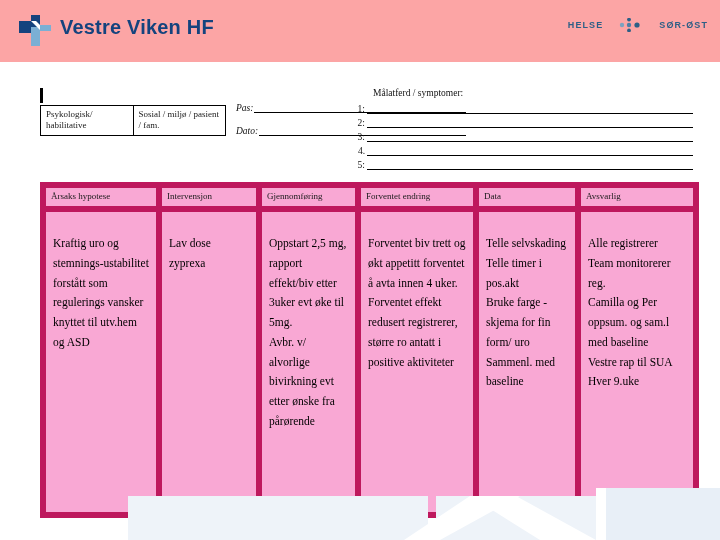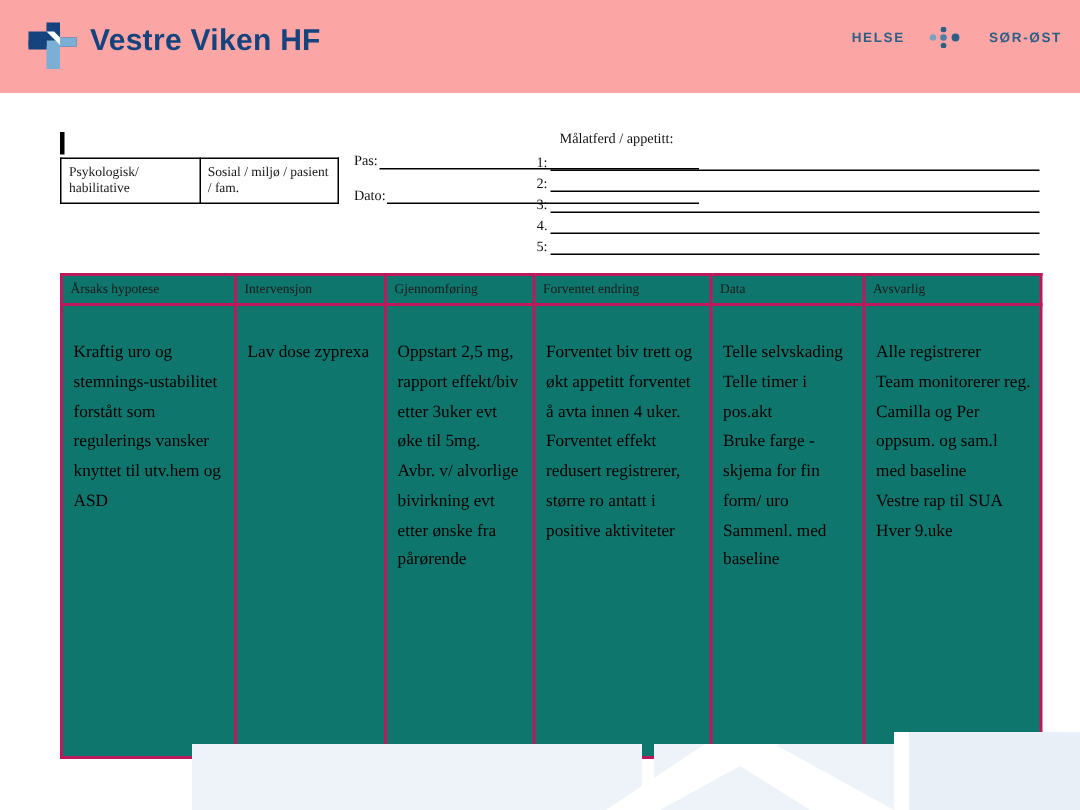--- a/index.html
+++ b/index.html
@@ -102,21 +102,21 @@
     width: 230px;
     font-family: "Liberation Serif", serif;
     font-size: 9.5px;
     color: #111;
   }
   .ident-row {
     display: flex;
     align-items: flex-end;
     margin-bottom: 13px;
   }
-  .ident-label { white-space: nowrap; }
+  .ident-label { white-space: nowrap; font-style: italic; }
   .ident-rule {
     flex: 1;
     border-bottom: 1px solid #000;
     height: 9px;
     margin-left: 1px;
   }
 
   
   #goal-block {
     position: absolute;
@@ -150,23 +150,23 @@
   
   #plan-table {
     position: absolute;
     left: 9px; top: 96px;
     width: 653px;
     border-collapse: collapse;
     table-layout: fixed;
   }
   #plan-table th,
   #plan-table td {
-    border: 2px solid #be185d;
+    border: 6px solid #be185d;
     vertical-align: top;
-    background: #0f766e;
+    background: #f9a8d4;
   }
   #plan-table th {
     font-family: "Liberation Serif", serif;
     font-size: 9px;
     font-weight: normal;
     text-align: left;
     padding: 3px 4px 3px 5px;
     color: #1a1a1a;
     height: 12px;
   }
@@ -239,21 +239,21 @@
       <span class="ident-label">Pas:</span>
       <span class="ident-rule"></span>
     </div>
     <div class="ident-row">
       <span class="ident-label">Dato:</span>
       <span class="ident-rule"></span>
     </div>
   </div>
 
   <div id="goal-block">
-    <div id="goal-title">Målatferd / appetitt:</div>
+    <div id="goal-title">Målatferd / symptomer:</div>
 
     <div class="goal-row">
       <span class="goal-num">1:</span>
       <span class="goal-rule"></span>
     </div>
     <div class="goal-row">
       <span class="goal-num">2:</span>
       <span class="goal-rule"></span>
     </div>
     <div class="goal-row">

